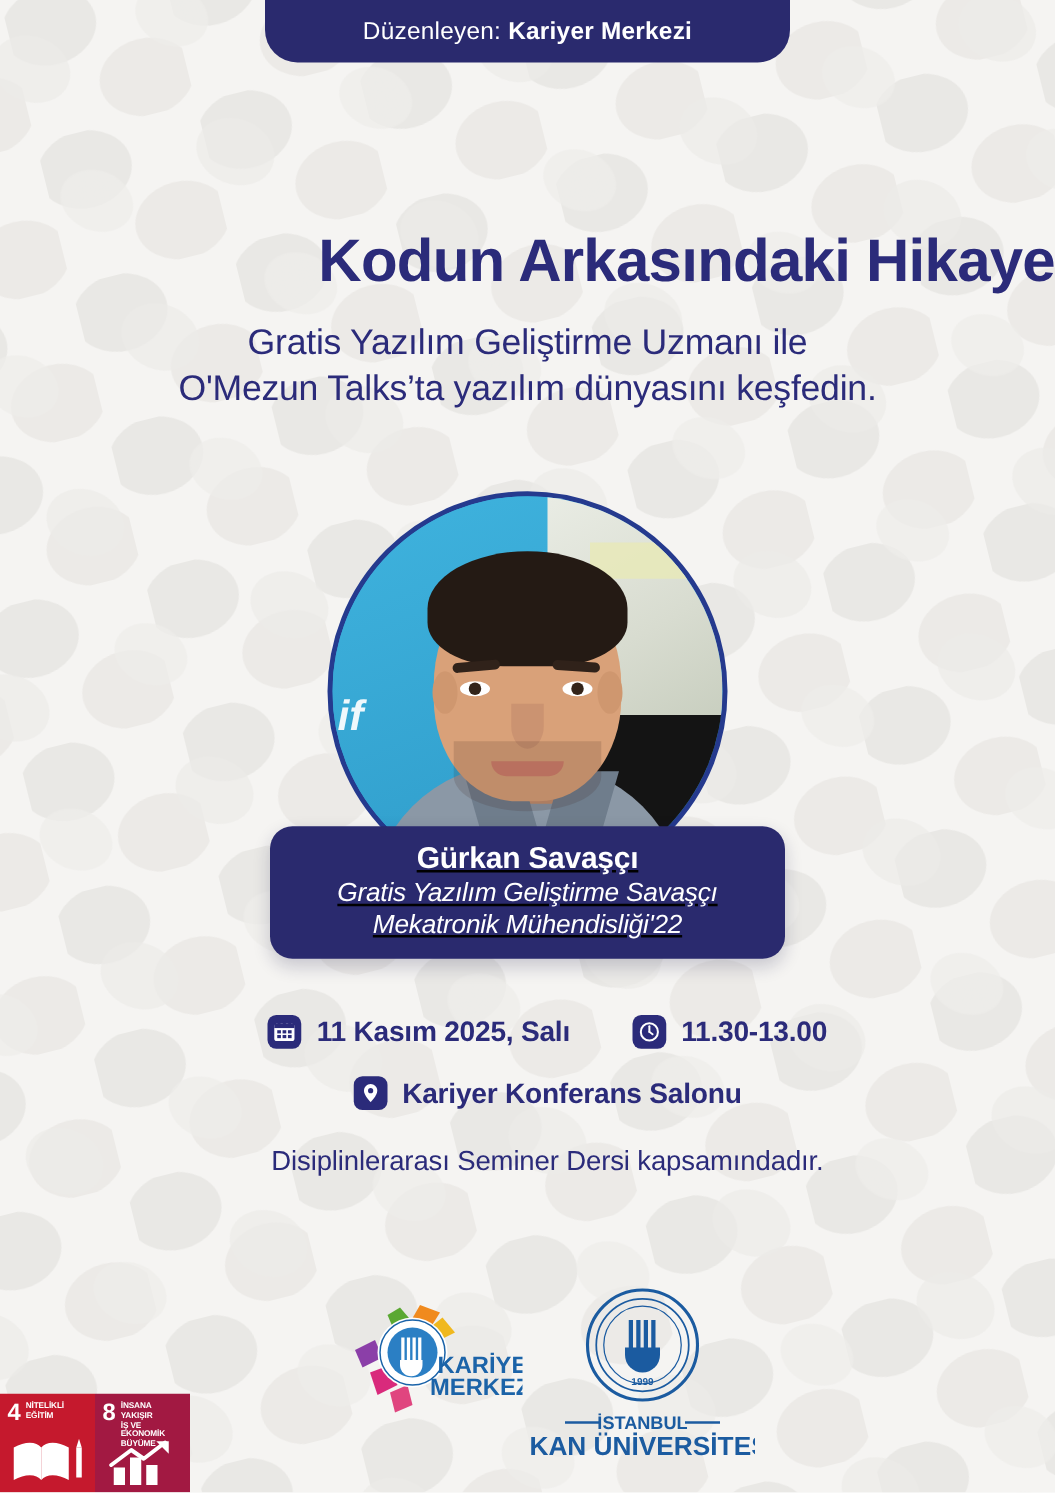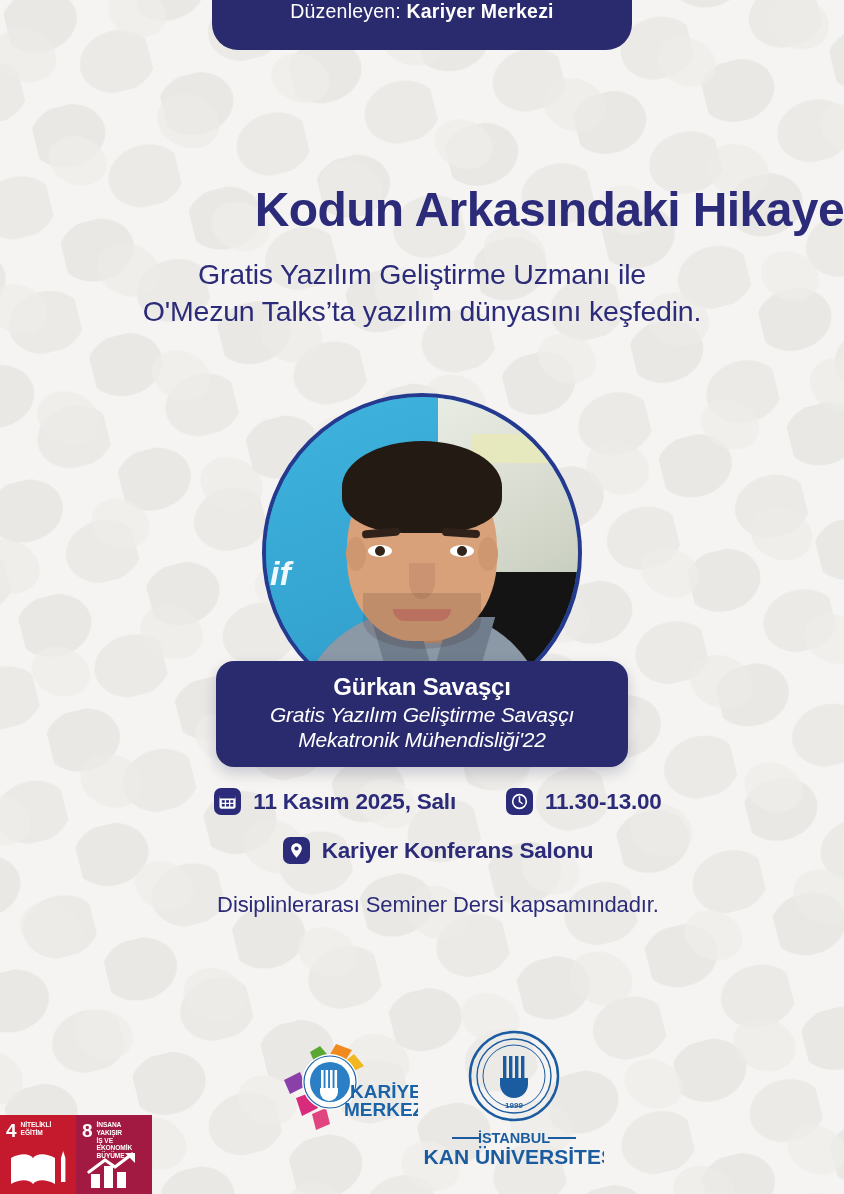--- a/index.html
+++ b/index.html
@@ -32,21 +32,21 @@
   #header-banner {
     position: absolute;
     top: 0;
     left: 212px;
     width: 420px;
     height: 50px;
     background: #2a2a6e;
     border-bottom-left-radius: 26px;
     border-bottom-right-radius: 26px;
     display: flex;
-    align-items: flex-start;
+    align-items: center;
     justify-content: center;
     z-index: 5;
   }
   #header-banner .organizer-text {
     color: #ffffff;
     font-size: 19.5px;
     letter-spacing: 0.2px;
     white-space: nowrap;
   }
   #header-banner .organizer-text .organizer-name {
@@ -267,41 +267,42 @@
     position: absolute;
     top: 661px;
     left: 216px;
     width: 412px;
     padding: 12px 16px 14px;
     background: #2a2a6e;
     border-radius: 18px;
     box-shadow: 0 6px 14px rgba(25, 25, 70, 0.20);
     text-align: center;
     z-index: 6;
+    text-decoration: underline;
   }
   #speaker-card .speaker-name {
     color: #ffffff;
     font-size: 24px;
     font-weight: bold;
     letter-spacing: -0.2px;
     line-height: 1.2;
   }
   #speaker-card .speaker-role,
   #speaker-card .speaker-program {
     color: #ffffff;
     font-size: 21px;
     font-style: italic;
     line-height: 1.22;
     letter-spacing: -0.2px;
   }
 
   
   #details {
     position: absolute;
-    top: 788px;
+    top: 812px;
     left: 0;
     width: 844px;
     z-index: 4;
     padding-left: 32px;
   }
   .detail-row {
     display: flex;
     align-items: center;
     justify-content: center;
     gap: 14px;

